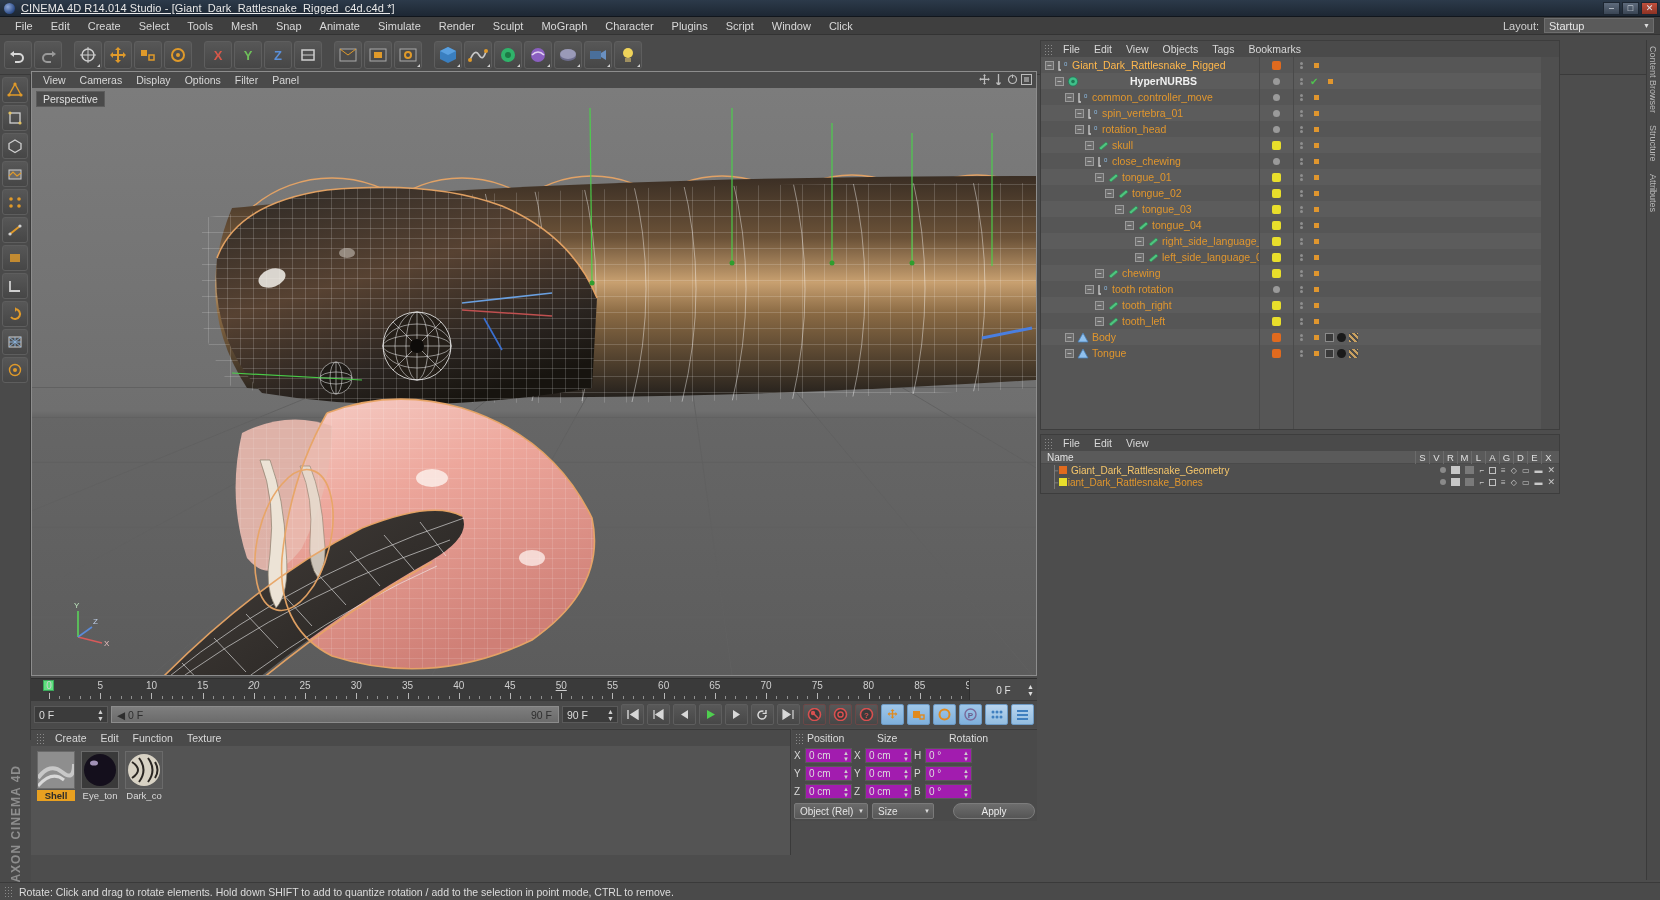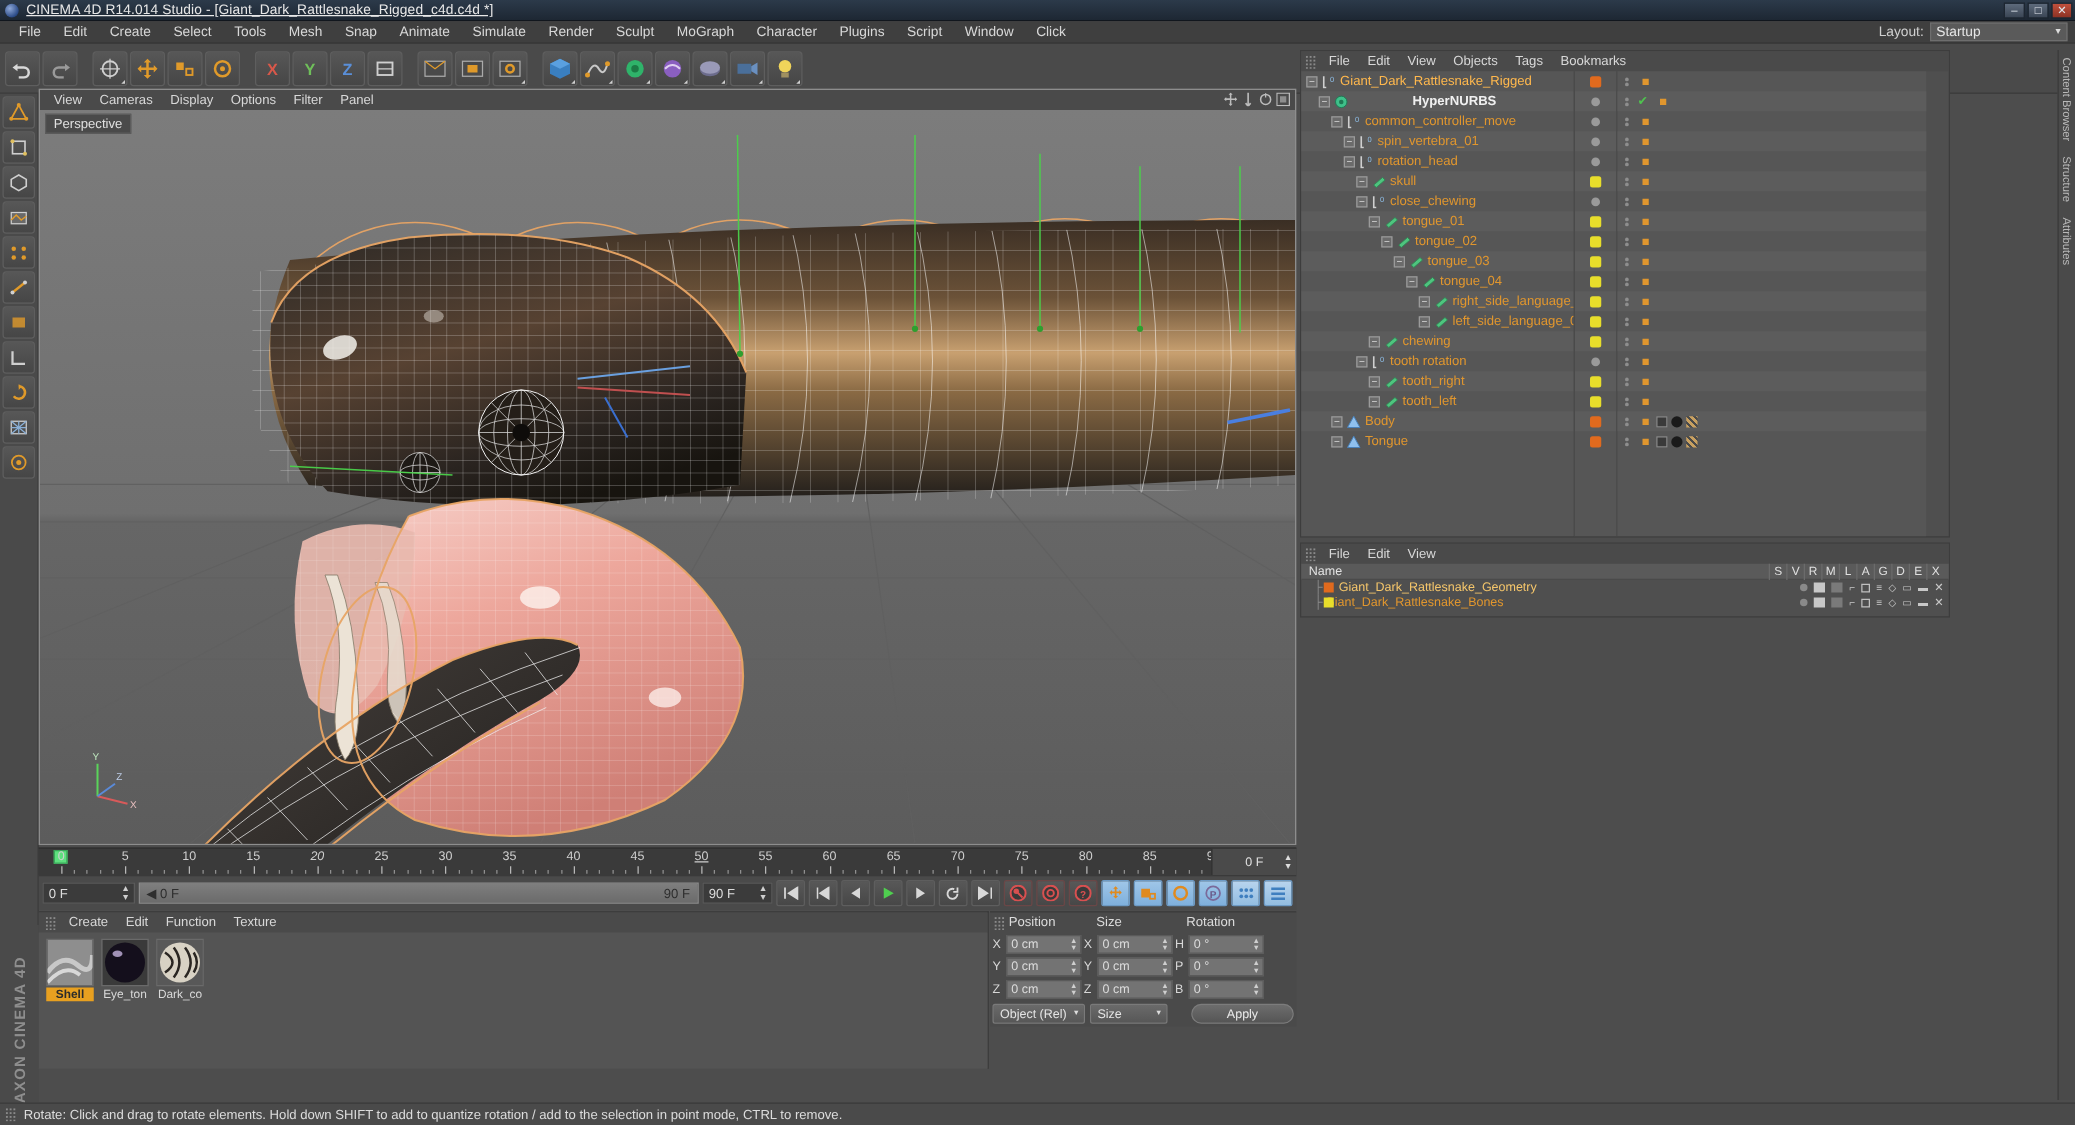--- a/index.html
+++ b/index.html
@@ -172,21 +172,21 @@
 
   
   .coordmgr {
     position:absolute;left:792px;top:729px;width:245px;height:92px;background:#4a4a4a;
     border-top:1px solid #3a3a3a;
   }
   .cm-head { height:16px;display:flex;align-items:center;font-size:10.5px;color:#dcdcdc;}
   .cm-head .c { text-align:left; }
   .cm-row { height:17px;display:flex;align-items:center;gap:2px;margin-top:1px;padding-left:2px;}
   .cm-ax { width:9px;font-size:10px;color:#d8d8d8;text-align:left;}
-  .cm-f { width:60px;height:15px;background:#737373;border:1px solid #5a5a5a;color:#dcdcdc;
+  .cm-f { width:47px;height:15px;background:#a21caf;border:1px solid #5a5a5a;color:#dcdcdc;
     display:flex;align-items:center;padding:0 3px;font-size:10px;position:relative;}
   .cm-f .spin{position:absolute;right:2px;font-size:6px;line-height:6px;color:#cfcfcf;}
   .cm-foot { position:absolute;left:2px;bottom:2px;right:2px;display:flex;gap:4px;align-items:center;}
   .cm-sel {
     height:16px;background:linear-gradient(#6a6a6a,#575757);border:1px solid #7a7a7a;border-radius:2px;
     color:#e4e4e4;font-size:10px;display:flex;align-items:center;padding:0 5px;position:relative;
   }
   .cm-sel .arrow{position:absolute;right:3px;font-size:6px;color:#ddd;}
   .cm-apply {
     margin-left:auto;width:82px;height:16px;border-radius:8px;

